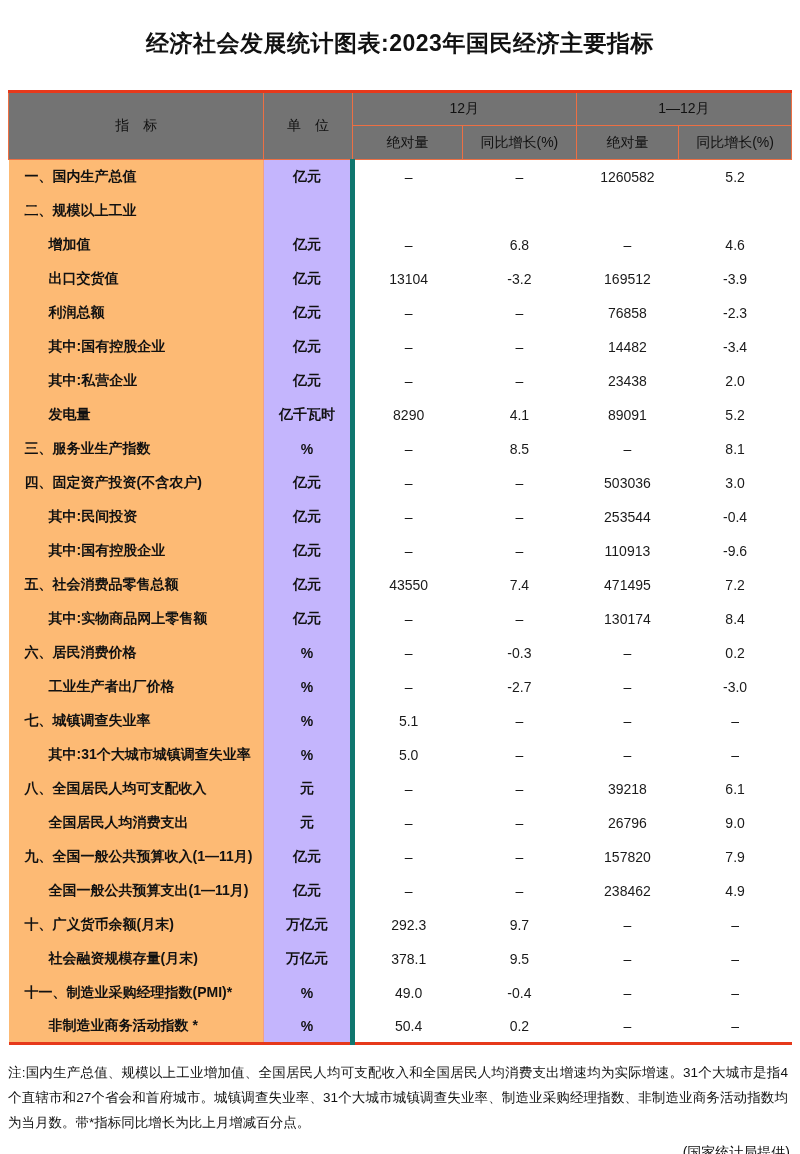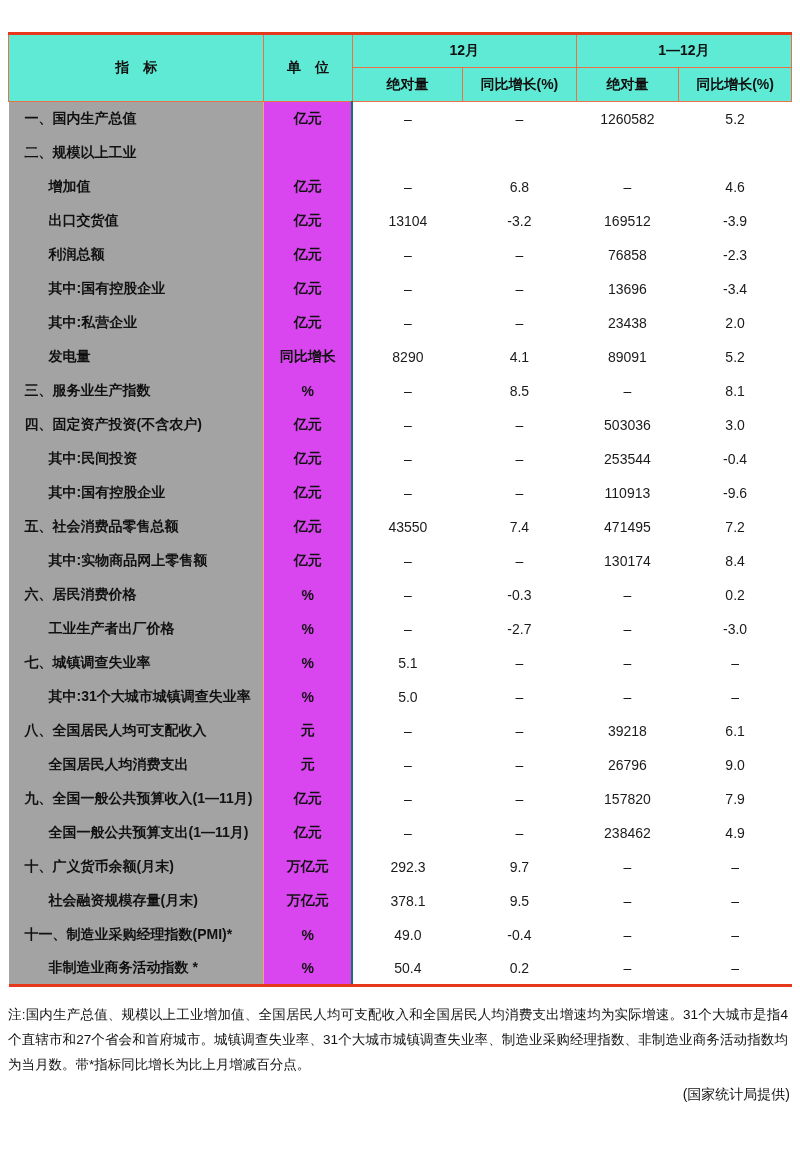--- a/index.html
+++ b/index.html
@@ -22,48 +22,48 @@
   .table-wrap { margin: 32px 8px 0 8px; }
   table.indicators {
     width: 100%;
     border-collapse: collapse;
     table-layout: fixed;
     border-top: 3px solid #E6391B;
     border-bottom: 3px solid #E6391B;
     font-size: 14px;
   }
   thead th {
-    background: #5eead4;
+    background: #737373;
     border: 1px solid #ED6F43;
-    font-weight: 700;
+    font-weight: 400;
     height: 34px;
     text-align: center;
     vertical-align: middle;
     padding: 0;
   }
   tbody td {
     height: 34px;
     text-align: center;
     vertical-align: middle;
     padding: 0;
     font-weight: 400;
     color: #1a1a1a;
   }
   tbody td.label {
     text-align: left;
-    background: #a3a3a3;
+    background: #fdba74;
     font-weight: 700;
     padding-left: 16px;
     border-right: 1px solid #F2A183;
     color: #111111;
   }
   tbody td.unit {
-    background: #d946ef;
+    background: #c4b5fd;
     font-weight: 700;
-    border-right: 2px solid #0f766e;
+    border-right: 5px solid #0f766e;
     color: #111111;
   }
   tbody tr.sub td.label { padding-left: 40px; }
   .note {
     margin: 15px 12px 0 8px;
     font-size: 13.5px;
     line-height: 25px;
     text-align: justify;
     color: #111111;
   }
@@ -72,20 +72,21 @@
     text-align: right;
     font-size: 14px;
     color: #111111;
   }
 </style>
 </head>
 <body>
 
 <div class="page">
 
+  <h1 class="page-title">经济社会发展统计图表:2023年国民经济主要指标</h1>
 
   <div class="table-wrap">
     <table class="indicators">
       <colgroup>
         <col style="width:32.6%">
         <col style="width:11.3%">
         <col style="width:14.1%">
         <col style="width:14.5%">
         <col style="width:13.1%">
         <col style="width:14.4%">
@@ -143,34 +144,34 @@
     <td>–</td>
     <td>–</td>
     <td>76858</td>
     <td>-2.3</td>
   </tr>
           <tr class="sub">
     <td class="label">其中:国有控股企业</td>
     <td class="unit">亿元</td>
     <td>–</td>
     <td>–</td>
-    <td>13696</td>
+    <td>14482</td>
     <td>-3.4</td>
   </tr>
           <tr class="sub">
     <td class="label">其中:私营企业</td>
     <td class="unit">亿元</td>
     <td>–</td>
     <td>–</td>
     <td>23438</td>
     <td>2.0</td>
   </tr>
           <tr class="sub">
     <td class="label">发电量</td>
-    <td class="unit">同比增长</td>
+    <td class="unit">亿千瓦时</td>
     <td>8290</td>
     <td>4.1</td>
     <td>89091</td>
     <td>5.2</td>
   </tr>
           <tr>
     <td class="label">三、服务业生产指数</td>
     <td class="unit">%</td>
     <td>–</td>
     <td>8.5</td>

